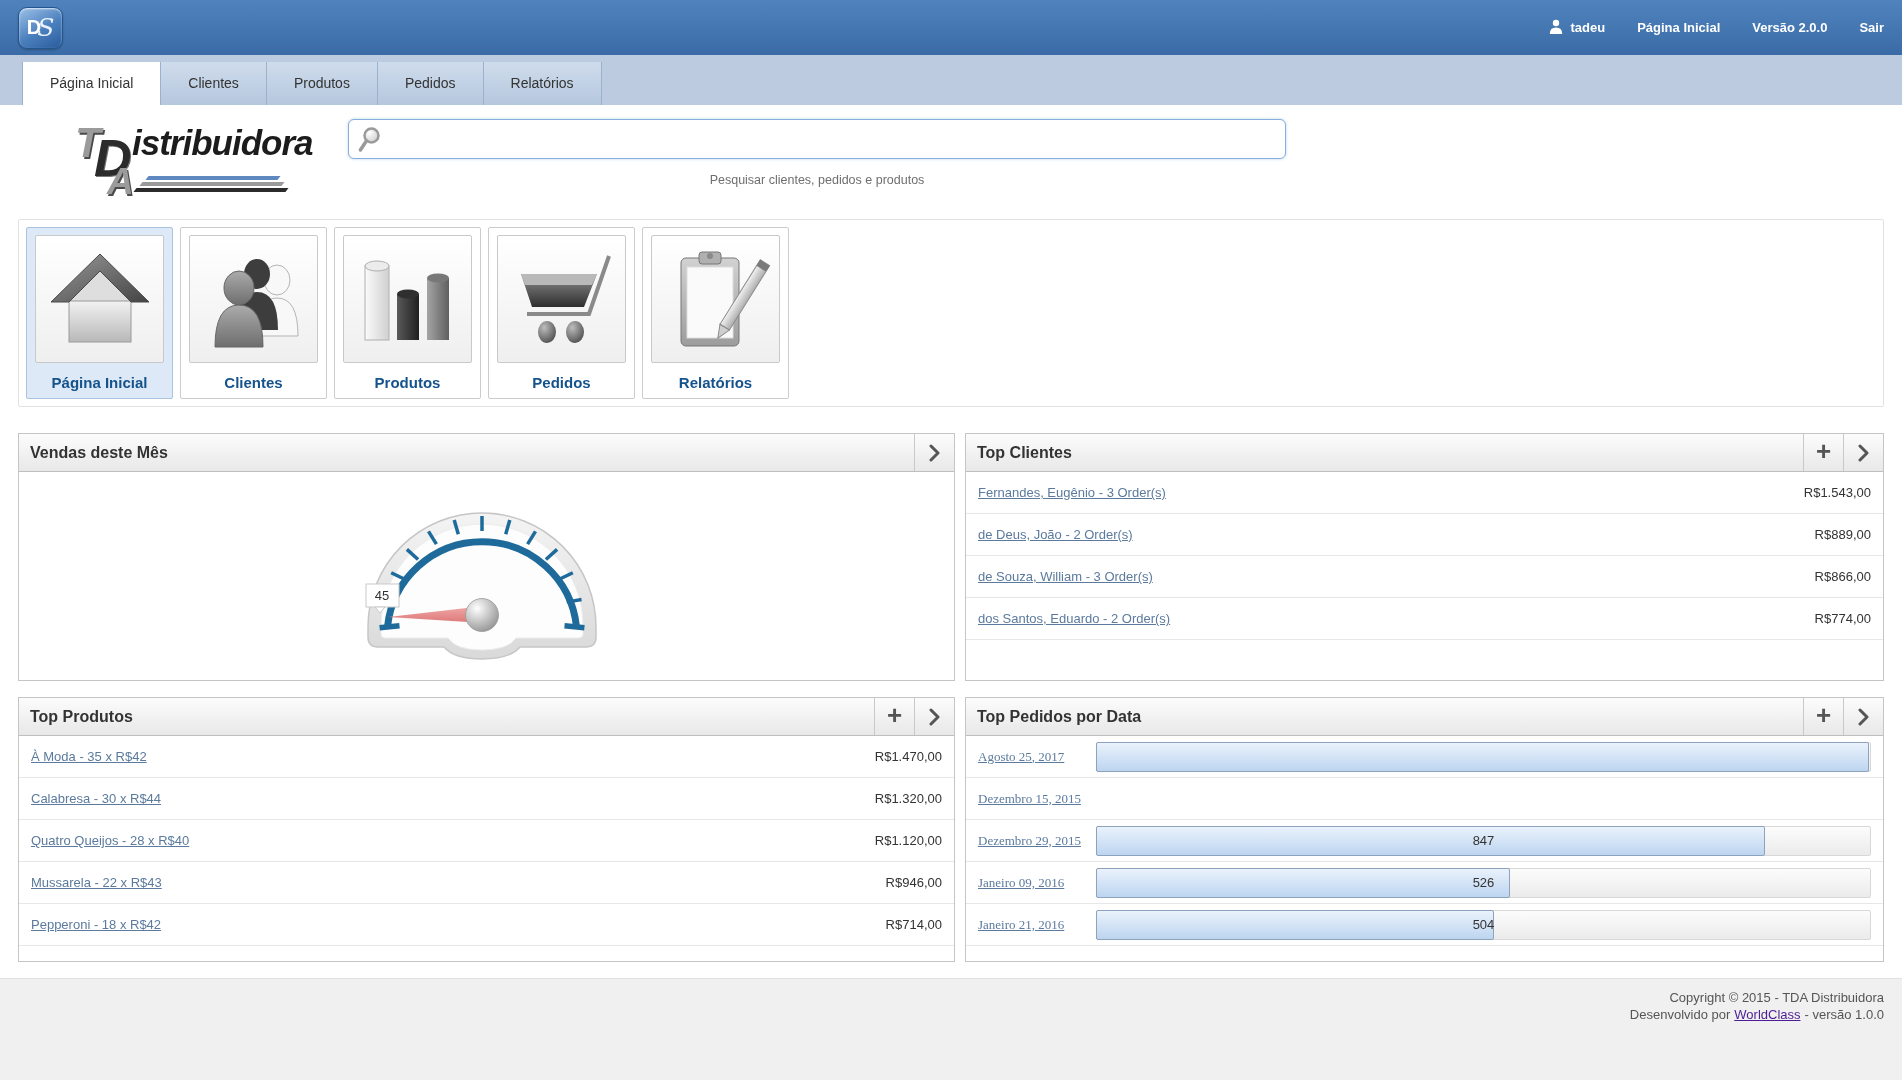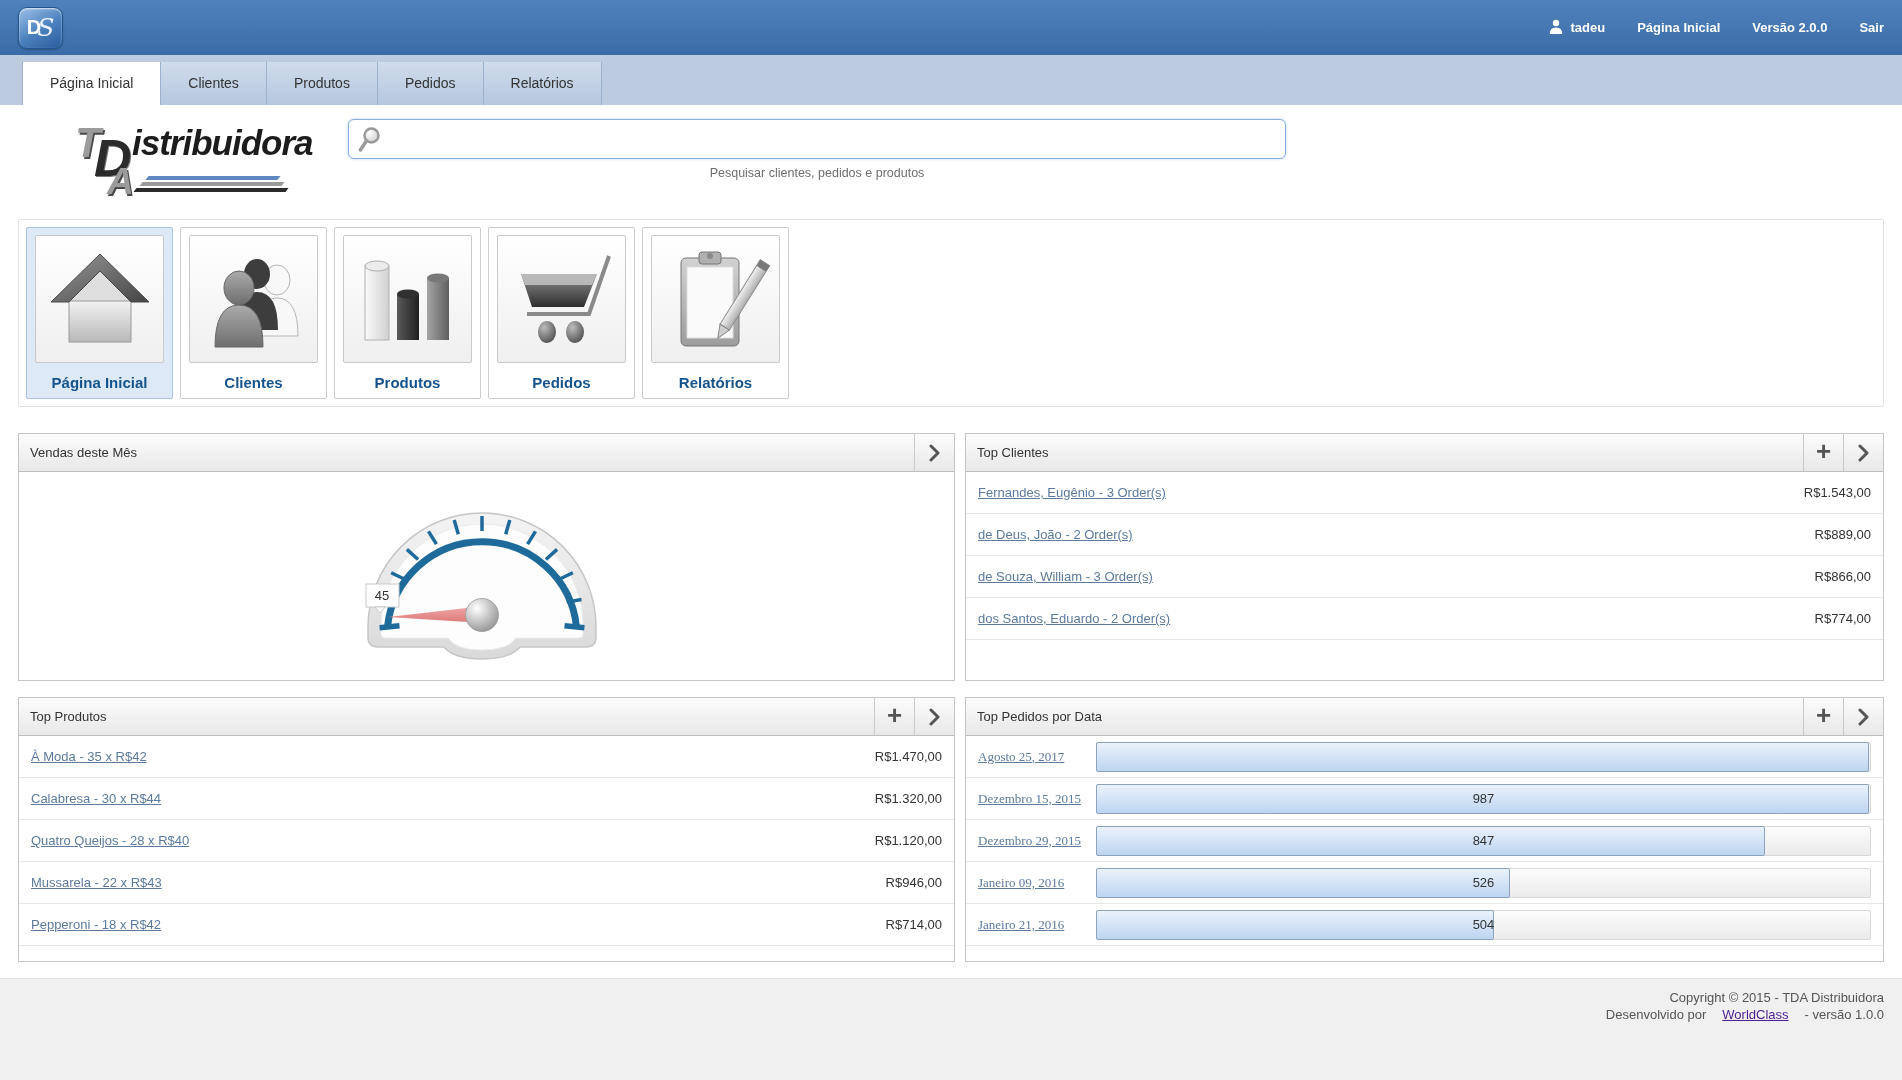--- a/index.html
+++ b/index.html
@@ -39,38 +39,38 @@
   .b-line-blue { left:72px; top:57px; width:132px; background:#5e88bf; }
   .b-line-gray { left:66px; top:63px; width:142px; background:#9a9a9a; }
   .b-line-dark { left:60px; top:69px; width:152px; background:#2b2b2b; }
 
   .search-col { margin-left:58px; display:flex; flex-direction:column; }
   .search-box { position:relative; width:938px; height:40px; }
   .search-input { width:100%; height:100%; border:1px solid #87aedd; border-radius:6px;
     padding:0 12px 0 42px; font-size:15px; outline:none; box-shadow:0 0 3px rgba(130,170,215,.55);
     font-family:"Liberation Sans",sans-serif; }
   .magnifier { position:absolute; left:9px; top:7px; }
-  .search-hint { margin-top:7px; text-align:center; font-size:12.5px; color:#6e6e6e; }
+  .search-hint { margin-top:14px; text-align:center; font-size:12.5px; color:#6e6e6e; }
 
   
   .tiles { margin:14px 18px 0; border:1px solid #e2e2e2; border-radius:2px; padding:7px; display:flex; gap:7px; }
   .tile { width:147px; height:172px; border:1px solid #ccc; border-radius:2px; background:#fff;
     display:flex; flex-direction:column; align-items:center; padding-top:7px; cursor:pointer; }
   .tile.active { background:#dde9f6; border-color:#a9c4e0; }
   .tile-iconbox { width:129px; height:128px; border:1px solid #c9c9c9; border-radius:2px;
     background:linear-gradient(#ffffff,#efefef); display:flex; align-items:center; justify-content:center; }
   .tile-label { margin-top:11px; font-size:15px; font-weight:bold; color:#15538d; }
 
   
   .dashboard { display:grid; grid-template-columns:937px 919px; grid-template-rows:248px 265px;
     column-gap:10px; row-gap:16px; margin:26px 18px 0; }
   .panel { border:1px solid #c5c5c5; background:#fff; overflow:hidden; }
   .panel-header { height:38px; background:linear-gradient(#fcfcfc,#e8e8e8); border-bottom:1px solid #bfbfbf;
     display:flex; align-items:center; }
-  .panel-title { padding-left:11px; font-size:13px; font-weight:normal; color:#333; }
+  .panel-title { padding-left:11px; font-size:16px; font-weight:bold; color:#333; }
   .panel-btns { margin-left:auto; display:flex; height:100%; }
   .panel-btn { width:40px; height:100%; border-left:1px solid #c9c9c9; display:flex; align-items:center;
     justify-content:center; cursor:pointer; color:#555; }
   .plus-glyph { font-size:26px; font-weight:bold; line-height:1; margin-top:-3px; }
 
   .row { height:42px; display:flex; align-items:center; padding:0 12px; border-bottom:1px solid #e7e7e7; font-size:13px; }
   .lnk { color:#5b7a9d; text-decoration:underline; }
   .val { margin-left:auto; color:#333; }
 
   .gauge-body { height:210px; display:flex; align-items:center; justify-content:center; }
@@ -79,21 +79,21 @@
   .btrack { position:relative; flex:1; height:30px; background:linear-gradient(#fcfcfc,#ebebeb);
     border:1px solid #d8d8d8; border-radius:2px; }
   .bfill { position:absolute; left:-1px; top:-1px; bottom:-1px;
     background:linear-gradient(#eaf2fc,#bdd5f0); border:1px solid #8da3bb; border-radius:2px; }
   .bval { position:absolute; left:0; right:0; top:0; bottom:0; display:flex; align-items:center;
     justify-content:center; font-size:13px; color:#333; }
 
   
   .footer { border-top:1px solid #e0e0e0; background:#f0f0f0; min-height:130px;
     padding:10px 18px 0; text-align:right; font-size:13px; color:#555; line-height:17px; }
-  .footer-dev { display:flex; justify-content:flex-end; gap:16px; }
+  .footer-dev { display:flex; justify-content:flex-end; gap:4px; }
   .footer a { color:#4c1d95; text-decoration:underline; }
 </style>
 </head>
 <body>
 
 <div class="topbar">
   <div class="app-logo">
     <span class="d">D</span>
       <span class="s">S</span>
   </div>
@@ -422,24 +422,20 @@
       <div class="rows">
         <div class="row brow">
           <span class="date lnk">Agosto 25, 2017</span>
           <span class="btrack">
             <span class="bfill" style="width: 100%;"></span>
             <span class="bval"></span>
           </span>
         </div>
         <div class="row brow">
           <span class="date lnk">Dezembro 15, 2015</span>
-          <span class="btrack">
-            <span class="bfill" style="width: 100%;"></span>
-            <span class="bval">987</span>
-          </span>
         </div>
         <div class="row brow">
           <span class="date lnk">Dezembro 29, 2015</span>
           <span class="btrack">
             <span class="bfill" style="width: 86.5%;"></span>
             <span class="bval">847</span>
           </span>
         </div>
         <div class="row brow">
           <span class="date lnk">Janeiro 09, 2016</span>

